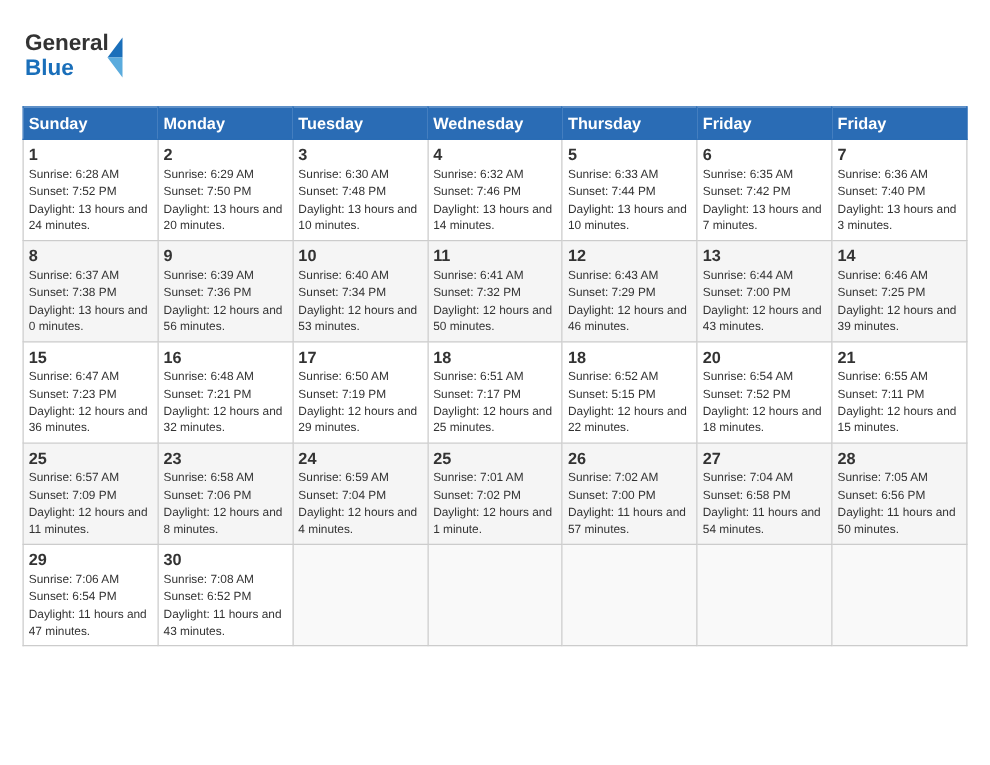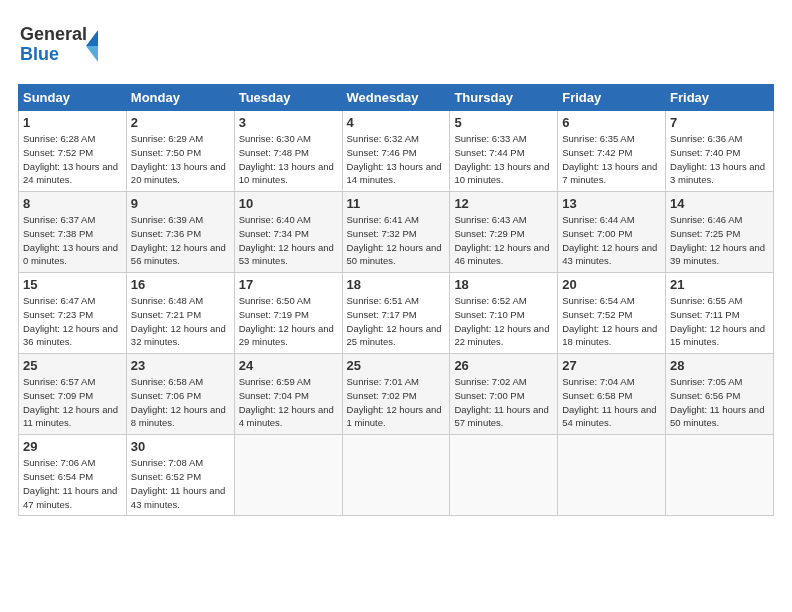--- a/index.html
+++ b/index.html
@@ -185,21 +185,21 @@
           <td>
             <span class="day-num">17</span>
             <div class="day-info"><span>Sunrise: 6:50 AM</span><br><span>Sunset: 7:19 PM</span><br><span>Daylight: 12 hours and 29 minutes.</span></div>
           </td>
           <td>
             <span class="day-num">18</span>
             <div class="day-info"><span>Sunrise: 6:51 AM</span><br><span>Sunset: 7:17 PM</span><br><span>Daylight: 12 hours and 25 minutes.</span></div>
           </td>
           <td>
             <span class="day-num">18</span>
-            <div class="day-info"><span>Sunrise: 6:52 AM</span><br><span>Sunset: 7:10 PM</span><br><span>Daylight: 12 hours and 22 minutes.</span></div>
+            <div class="day-info"><span>Sunrise: 6:52 AM</span><br><span>Sunset: 5:15 PM</span><br><span>Daylight: 12 hours and 22 minutes.</span></div>
           </td>
           <td>
             <span class="day-num">20</span>
             <div class="day-info"><span>Sunrise: 6:54 AM</span><br><span>Sunset: 7:52 PM</span><br><span>Daylight: 12 hours and 18 minutes.</span></div>
           </td>
           <td>
             <span class="day-num">21</span>
             <div class="day-info"><span>Sunrise: 6:55 AM</span><br><span>Sunset: 7:11 PM</span><br><span>Daylight: 12 hours and 15 minutes.</span></div>
           </td>
         </tr>

